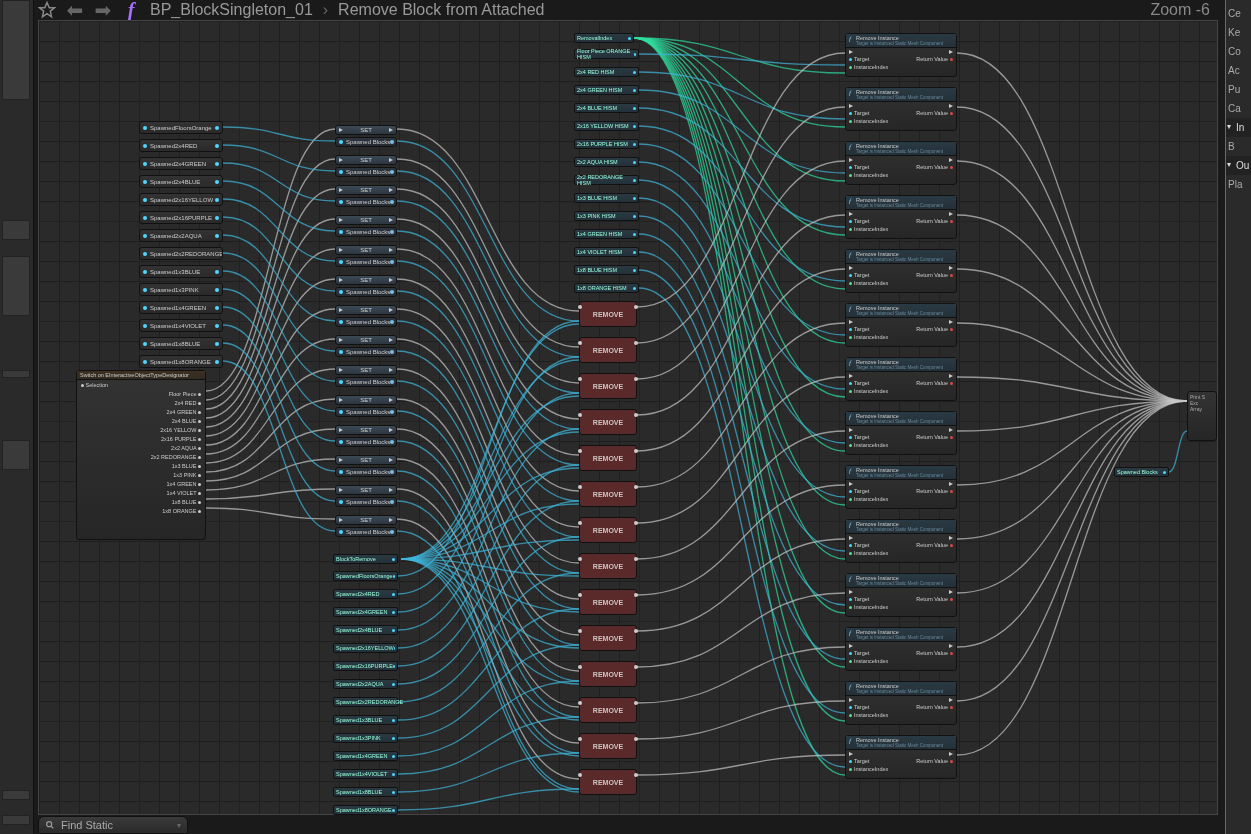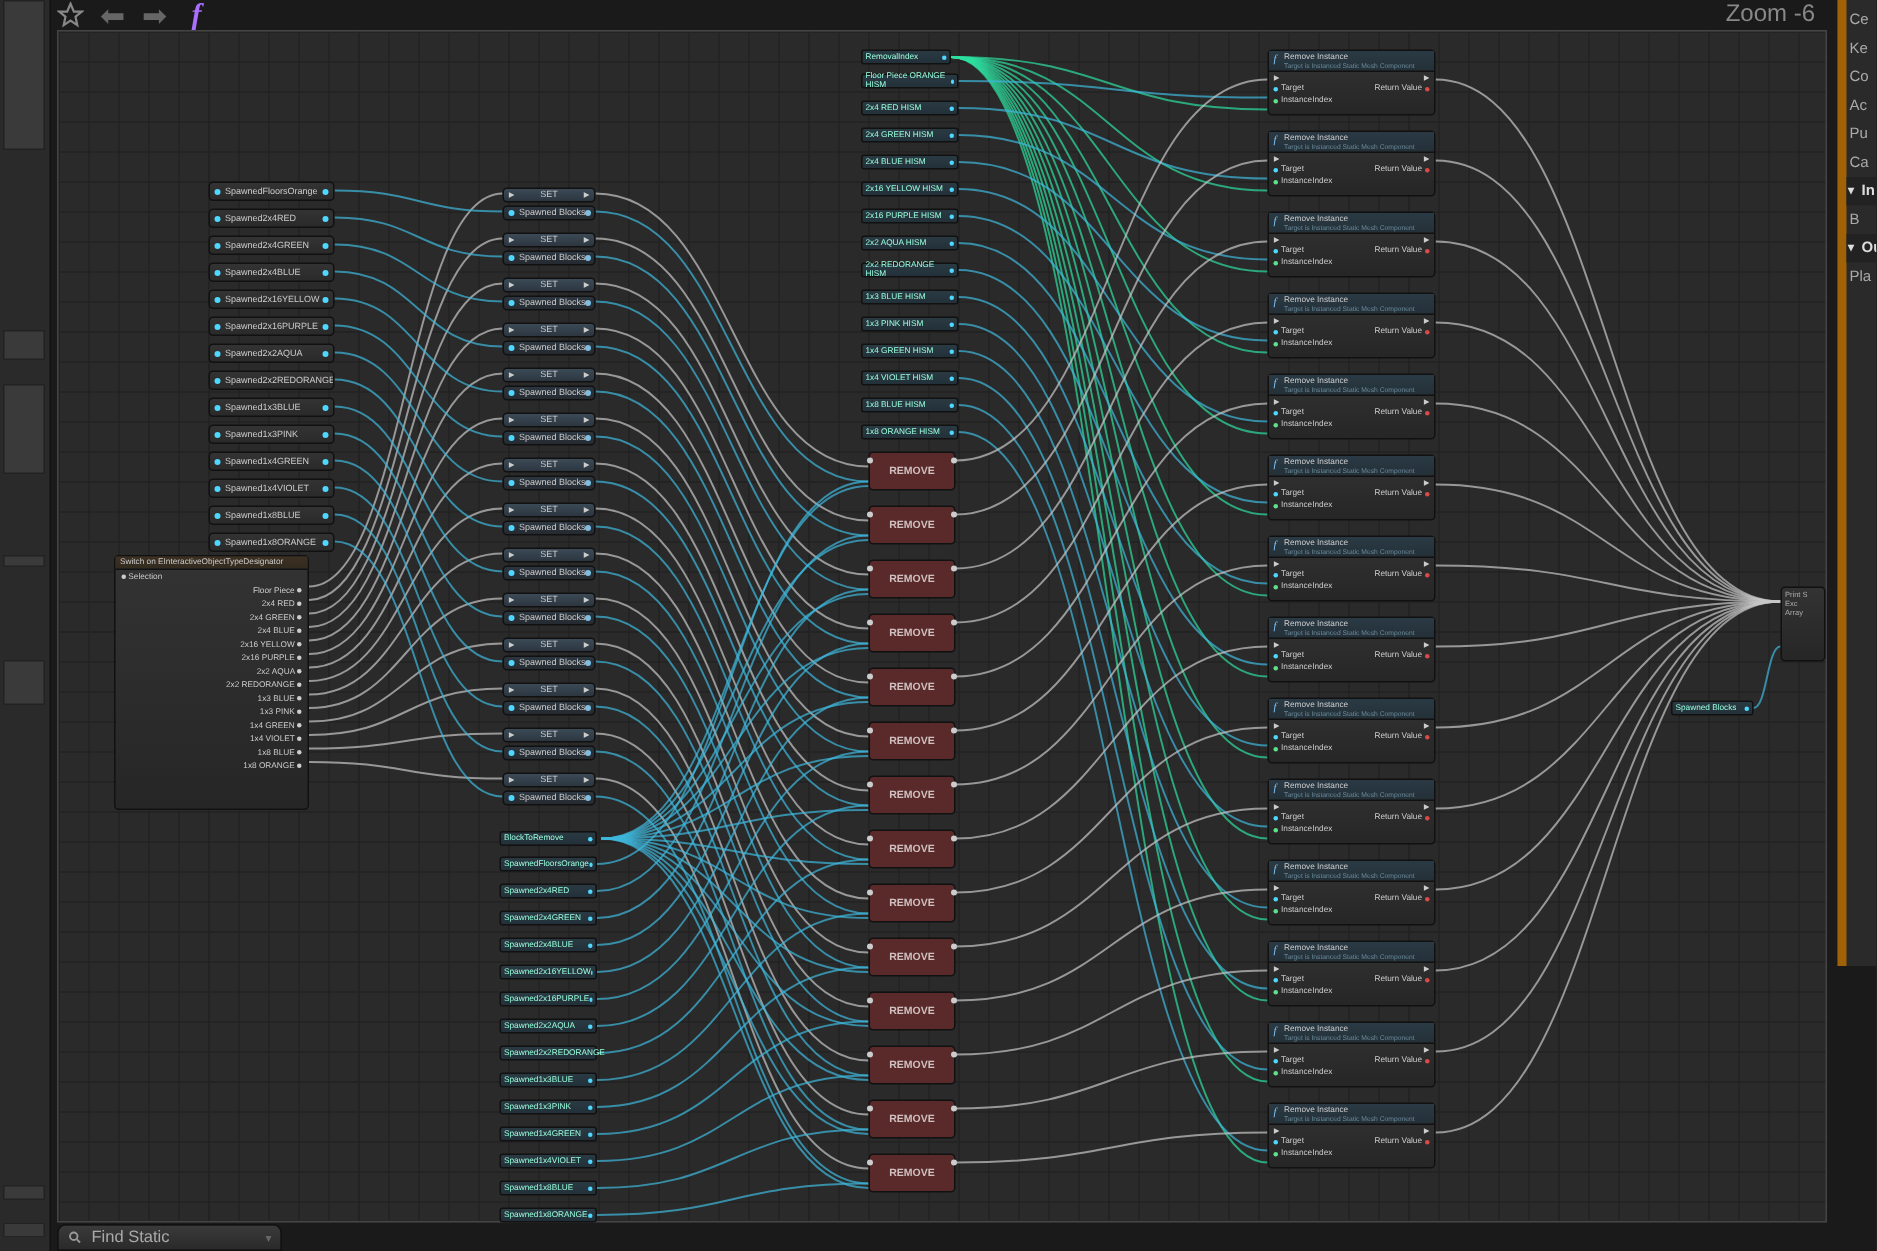--- a/index.html
+++ b/index.html
@@ -167,29 +167,29 @@
   font-size: 5.5px;
   color: #9fd;
   display: flex; align-items: center; padding: 0 2px;
 }
 
 .wires { position: absolute; left: 0; top: 0; width: 100%; height: 100%; pointer-events: none; }
 .wires path { fill: none; stroke-width: 1.3; opacity: 0.7; }
 
 .right-panel {
   position: absolute;
-  right: 0; top: 0; width: 26px; height: 644px;
+  right: 0; top: 0; width: 26px; height: 834px;
   background: #2a2a2a;
-  border-left: 6px solid #a16207;
+  border-left: 1px solid #a16207;
   font-size: 10px;
   color: #aaa;
   padding-top: 4px;
 }
 .right-panel div { padding: 4px 2px; white-space: nowrap; overflow: hidden; }
-.right-panel .hdr { background: #222; color: #ddd; font-weight: bold; position: relative; padding-left: 10px; }
+.right-panel .hdr { background: #222; color: #ddd; font-weight: normal; position: relative; padding-left: 10px; }
 .right-panel .hdr::before { content: '▾'; position: absolute; left: 1px; font-size: 8px; }
 
 .footer {
   position: absolute;
   left: 38px; bottom: 0;
   width: 150px; height: 18px;
   background: linear-gradient(#3a3a3a,#2a2a2a);
   border: 1px solid #111;
   border-radius: 6px 6px 0 0;
   display: flex; align-items: center;
@@ -216,20 +216,25 @@
 
 <div class="header">
   <span class="icon star-icon">
     <svg viewBox="0 0 24 24" width="18" height="18">
         <path d="M12 2l3 7h7l-5.5 4.5L18 21l-6-4-6 4 1.5-7.5L2 9h7z"></path>
       </svg>
   </span>
   <span class="icon arrow-icon">⬅</span>
   <span class="icon arrow-icon">➡</span>
   <span class="icon fn-icon">f</span>
+  <div class="breadcrumb">
+    <span>BP_BlockSingleton_01</span>
+    <span class="breadcrumb-sep">›</span>
+    <span>Remove Block from Attached</span>
+  </div>
   <span class="zoom">Zoom -6</span>
 </div>
 
 <div class="canvas">
   <svg class="wires" id="wires">
       <path d="M 167 370 C 231.5 370, 231.5 108, 296 108" stroke="#c8c8c8"></path>
       <path d="M 167 379 C 231.5 379, 231.5 138, 296 138" stroke="#c8c8c8"></path>
       <path d="M 167 388 C 231.5 388, 231.5 168, 296 168" stroke="#c8c8c8"></path>
       <path d="M 167 397 C 231.5 397, 231.5 198, 296 198" stroke="#c8c8c8"></path>
       <path d="M 167 406 C 231.5 406, 231.5 228, 296 228" stroke="#c8c8c8"></path>

